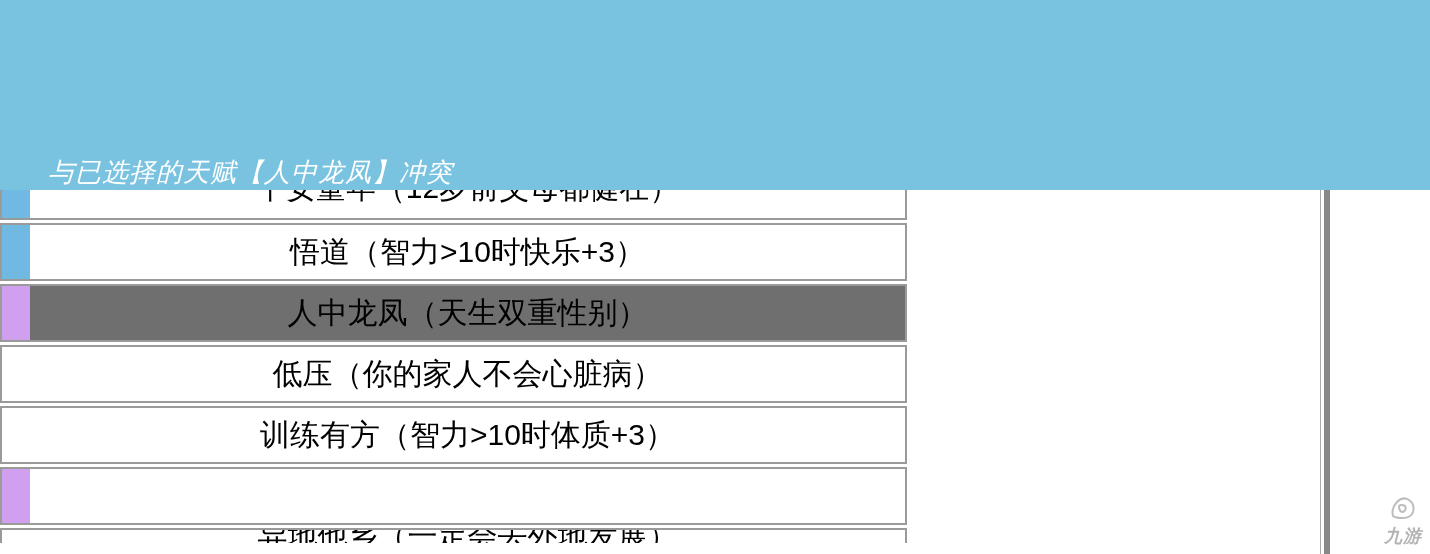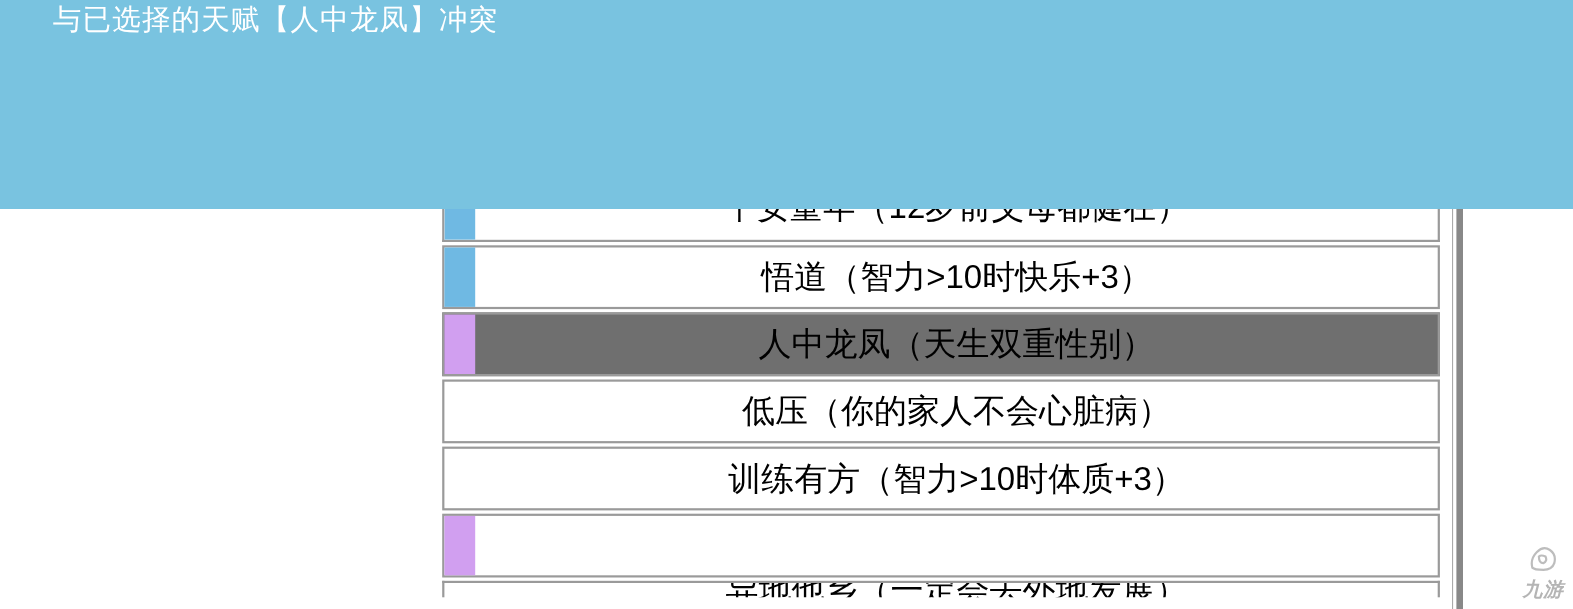--- a/index.html
+++ b/index.html
@@ -3,23 +3,24 @@
   <meta charset="utf-8">
   <style>
     * { margin: 0; padding: 0; box-sizing: border-box; }
     html, body { width: 1430px; height: 554px; overflow: hidden; font-family: "Microsoft YaHei", "SimHei", sans-serif; background: #ffffff; }
     
     .banner {
       width: 100%;
       height: 190px;
       background: #79c3e0;
       display: flex;
-      align-items: flex-start;
+      align-items: flex-end;
       padding-left: 48px;
       box-shadow: 0 2px 4px rgba(0,0,0,0.1);
+      font-style: italic;
     }
     .banner-text {
       color: #ffffff;
       font-size: 26px;
       font-weight: 500;
       letter-spacing: 1px;
     }
     
     .content {
       width: 100%;
@@ -39,21 +40,20 @@
     .page-border-right-inner {
       position: absolute;
       right: 109px;
       top: 0;
       width: 1px;
       height: 400px;
       background: #aaa;
     }
     
     .talent-list {
-      margin-left: 402px;
       width: 907px;
       display: flex;
       flex-direction: column;
       gap: 3px;
     }
     
     .talent-row {
       display: flex;
       align-items: center;
       height: 58px;

